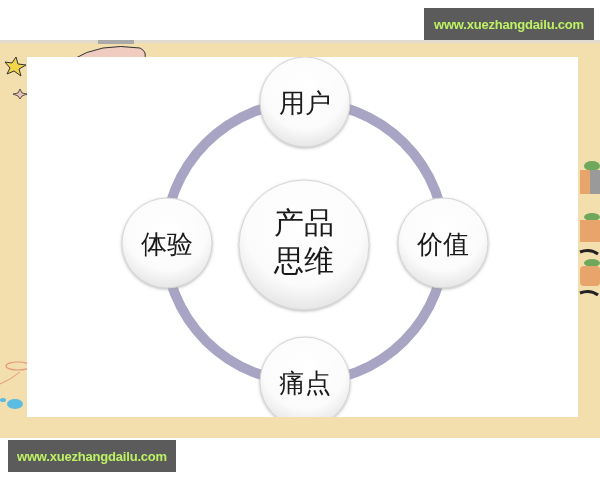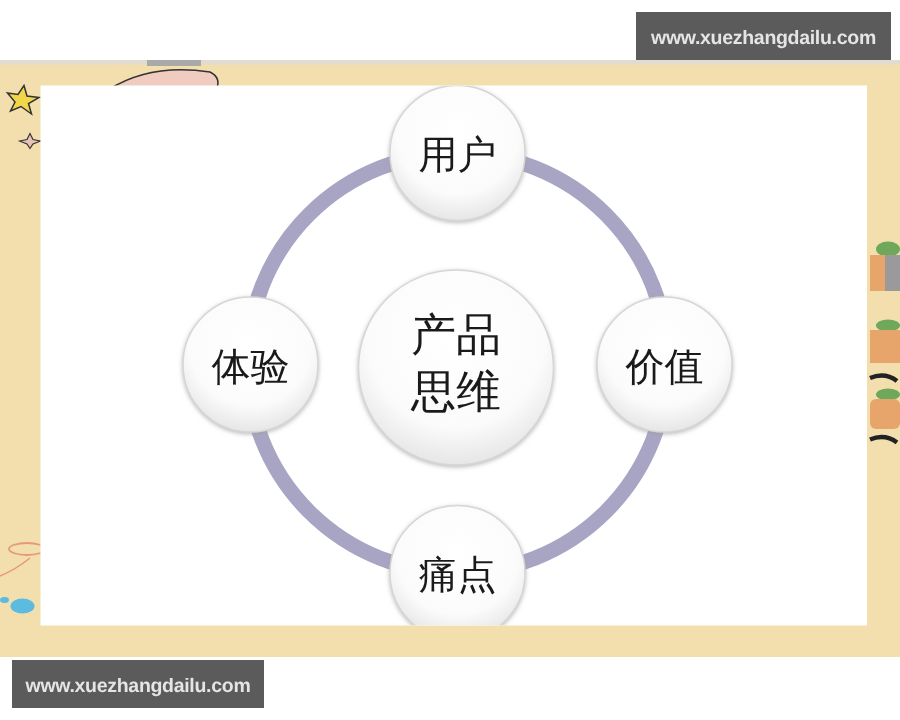--- a/index.html
+++ b/index.html
@@ -1,20 +1,20 @@
 <!DOCTYPE html>
 <html><head>
 <meta charset="utf-8">
 <style>
   html, body { margin:0; padding:0; }
   body { width:600px; height:480px; position:relative; background:#ffffff; overflow:hidden; font-family:"DejaVu Sans", sans-serif; }
   .frame { position:absolute; left:0; top:40px; width:600px; height:398px; background:#f3deae; }
   .frame-top-shade { position:absolute; left:0; top:40px; width:600px; height:3px; background:#e2dccf; }
   .panel { position:absolute; left:27px; top:57px; width:551px; height:360px; background:#ffffff; overflow:hidden; }
-  .watermark { position:absolute; background:#5b5b5b; color:#e5e5e5; font-family:"Liberation Sans", sans-serif; font-size:13px; font-weight:bold; display:flex; align-items:center; justify-content:center; letter-spacing:-0.2px; }
+  .watermark { position:absolute; background:#5b5b5b; color:#bef264; font-family:"Liberation Sans", sans-serif; font-size:13px; font-weight:bold; display:flex; align-items:center; justify-content:center; letter-spacing:-0.2px; }
   .wm-top { left:424px; top:8px; width:170px; height:32px; }
   .wm-bottom { left:8px; top:440px; width:168px; height:32px; }
   svg.diagram { position:absolute; left:0; top:0; }
   .node-label { font-family:"DejaVu Serif", serif; fill:#1a1a1a; }
   .deco { position:absolute; }
 </style>
 </head>
 <body>
 
 <div class="frame"></div>

